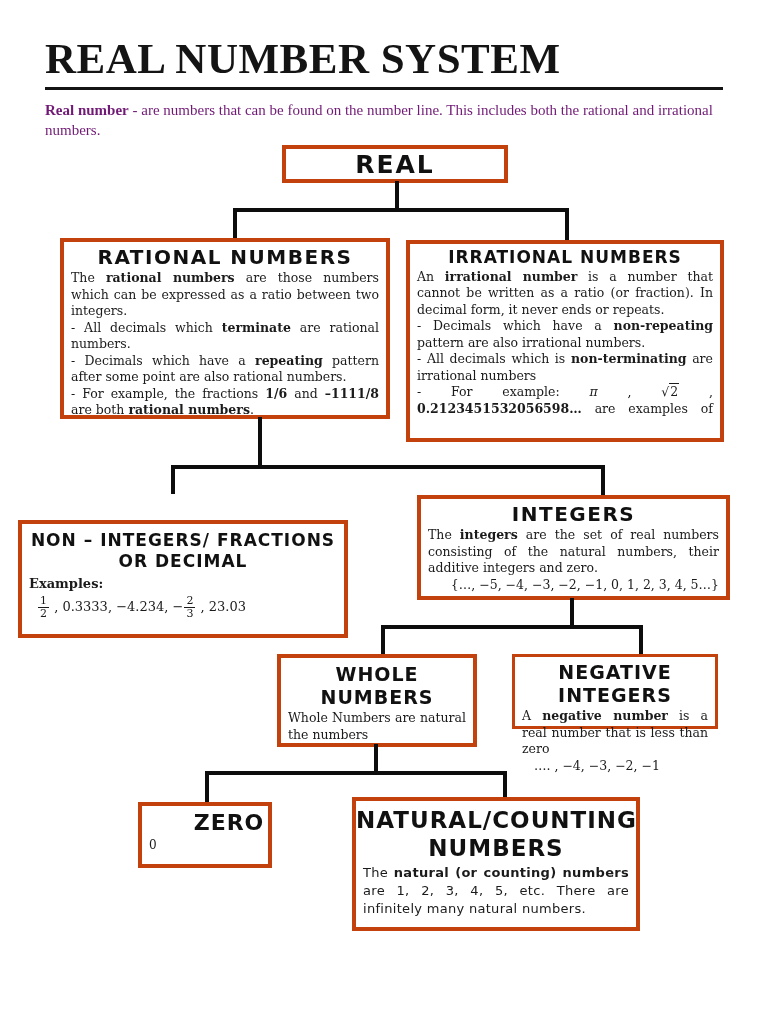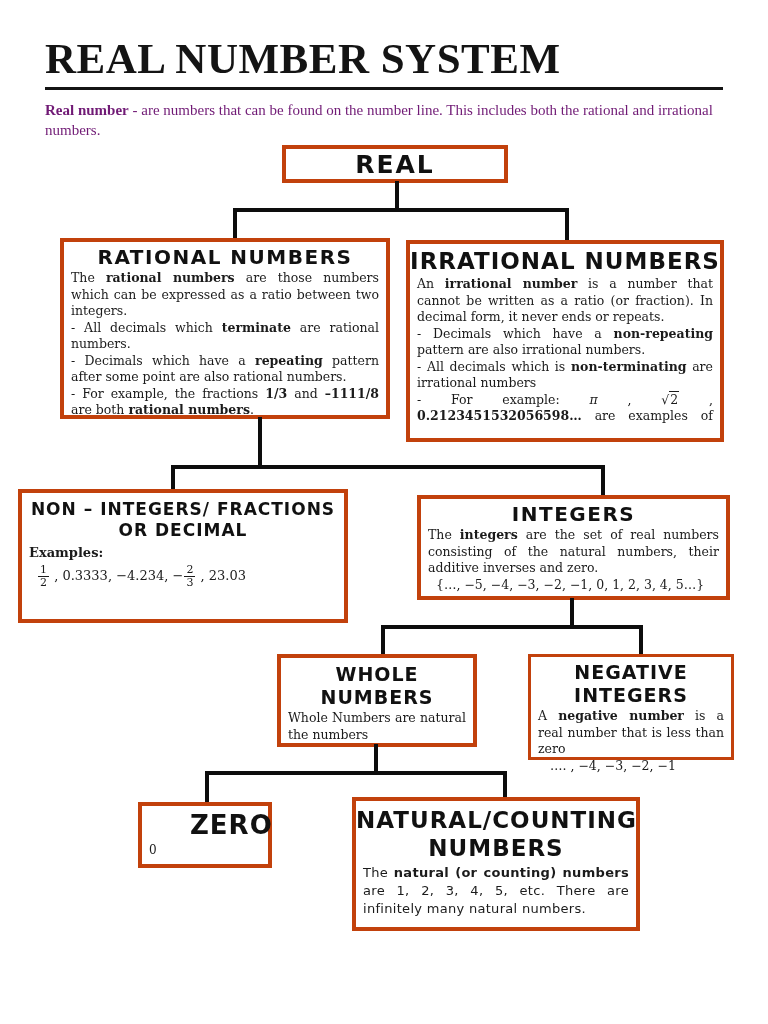--- a/index.html
+++ b/index.html
@@ -44,42 +44,42 @@
   .frac .den{padding:0 2px;display:block;}
   .sqrt .rad{border-top:1.3px solid #1b1b1b;padding:0 1px;}
   
   #node-real{left:282px;top:145px;width:226px;height:38px;}
   #node-real .node-heading{font-size:25px;letter-spacing:2px;margin-top:1px;}
 
   #node-rational{left:60px;top:238px;width:330px;height:181px;}
   #node-rational .node-heading{font-size:20px;letter-spacing:1.5px;}
 
   #node-irrational{left:406px;top:240px;width:318px;height:202px;}
-  #node-irrational .node-heading{font-size:23px;letter-spacing:1px;}
+  #node-irrational .node-heading{font-size:17px;letter-spacing:1px;}
   #node-irrational .para:nth-child(4),
   #node-irrational .para:nth-child(5){display:flex;justify-content:space-between;align-items:baseline;}
 
-  #node-nonint{left:18px;top:489px;width:330px;height:134px;}
+  #node-nonint{left:18px;top:520px;width:330px;height:118px;}
   #node-nonint .node-heading{font-size:17px;letter-spacing:1px;margin-top:6px;}
   #node-nonint .node-body{padding-top:4px;font-size:13px;}
   #node-nonint .para:nth-child(2){padding-left:8px;padding-top:2px;text-align:left;}
 
   #node-integers{left:417px;top:495px;width:313px;height:105px;}
   #node-integers .node-heading{font-size:20px;letter-spacing:1.5px;}
-  #node-integers .para:last-child{text-align:left;padding-left:8px;}
+  #node-integers .para:last-child{text-align:right;padding-left:8px;}
 
   #node-whole{left:277px;top:654px;width:200px;height:93px;}
   #node-whole .node-heading{font-size:19px;letter-spacing:1px;margin-top:5px;}
 
-  #node-negative{left:528px;top:654px;width:206px;height:106px;border-width:3px;}
+  #node-negative{left:512px;top:654px;width:206px;height:75px;border-width:3px;}
   #node-negative .node-heading{font-size:19px;letter-spacing:1px;margin-top:4px;}
   #node-negative .para:last-child{text-align:left;padding-left:12px;}
 
   #node-zero{left:138px;top:802px;width:134px;height:66px;}
-  #node-zero .node-heading{font-size:26px;letter-spacing:1px;margin-top:4px;margin-left:48px;}
+  #node-zero .node-heading{font-size:22px;letter-spacing:1px;margin-top:4px;margin-left:48px;}
   #node-zero .node-body{text-align:left;font-size:12px;}
 
   #node-natural{left:352px;top:797px;width:288px;height:134px;}
   #node-natural .node-heading{font-size:23px;letter-spacing:1px;margin-top:5px;}
   #node-natural .node-body{
     font-family:"DejaVu Sans","Liberation Sans",sans-serif;
     font-size:13px;letter-spacing:0.3px;line-height:1.38;padding-top:2px;
   }
   
   .line{position:absolute;background:#0d0d0d;}
@@ -107,21 +107,21 @@
   <div class="line" style="left:565px;top:208px;width:4px;height:34px;"></div>
 
   <div class="node" id="node-rational">
     <div class="node-heading">
         <div>RATIONAL NUMBERS</div>
       </div>
     <div class="node-body">
         <div class="para"><span>The </span><span class="b">rational numbers</span><span> are those numbers which can be expressed as a ratio between two integers.</span></div>
         <div class="para"><span>- All decimals which </span><span class="b">terminate</span><span> are rational numbers.</span></div>
         <div class="para"><span>- Decimals which have a </span><span class="b">repeating</span><span> pattern after some point are also rational numbers.</span></div>
-        <div class="para"><span>- For example, the fractions </span><span class="b">1/3</span><span> and </span><span class="b">–1111/8</span><span> are both </span><span class="b">rational numbers</span><span>.</span></div>
+        <div class="para"><span>- For example, the fractions </span><span class="b">1/6</span><span> and </span><span class="b">–1111/8</span><span> are both </span><span class="b">rational numbers</span><span>.</span></div>
       </div>
   </div>
 
   <div class="node" id="node-irrational">
     <div class="node-heading">
         <div>IRRATIONAL NUMBERS</div>
       </div>
     <div class="node-body">
         <div class="para"><span>An </span><span class="b">irrational number</span><span> is a number that cannot be written as a ratio (or fraction).  In decimal form, it never ends or repeats.</span></div>
         <div class="para"><span>- Decimals which have a </span><span class="b">non-repeating</span><span> pattern are also irrational numbers.</span></div>
@@ -164,21 +164,21 @@
             <span class="den">3</span>
           </span><span> , 23.03</span></div>
       </div>
   </div>
 
   <div class="node" id="node-integers">
     <div class="node-heading">
         <div>INTEGERS</div>
       </div>
     <div class="node-body">
-        <div class="para"><span>The </span><span class="b">integers</span><span> are the set of real numbers consisting of the natural numbers, their additive inverses and zero.</span></div>
+        <div class="para"><span>The </span><span class="b">integers</span><span> are the set of real numbers consisting of the natural numbers, their additive integers and zero.</span></div>
         <div class="para"><span>{…, −5, −4, −3, −2, −1, 0, 1, 2, 3, 4, 5…}</span></div>
       </div>
   </div>
 
   <div class="line" style="left:570px;top:598px;width:4px;height:31px;"></div>
   <div class="line" style="left:381px;top:625px;width:262px;height:4px;"></div>
   <div class="line" style="left:381px;top:625px;width:4px;height:31px;"></div>
   <div class="line" style="left:639px;top:625px;width:4px;height:31px;"></div>
 
   <div class="node" id="node-whole">

